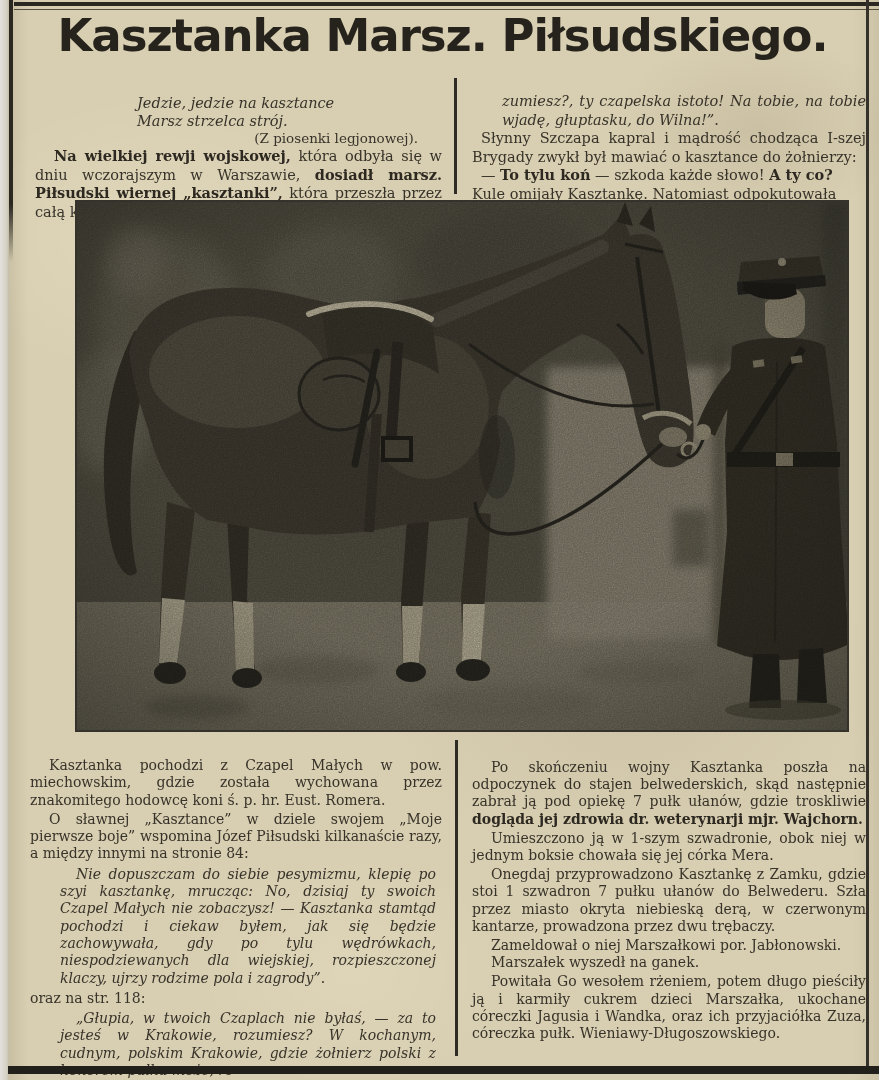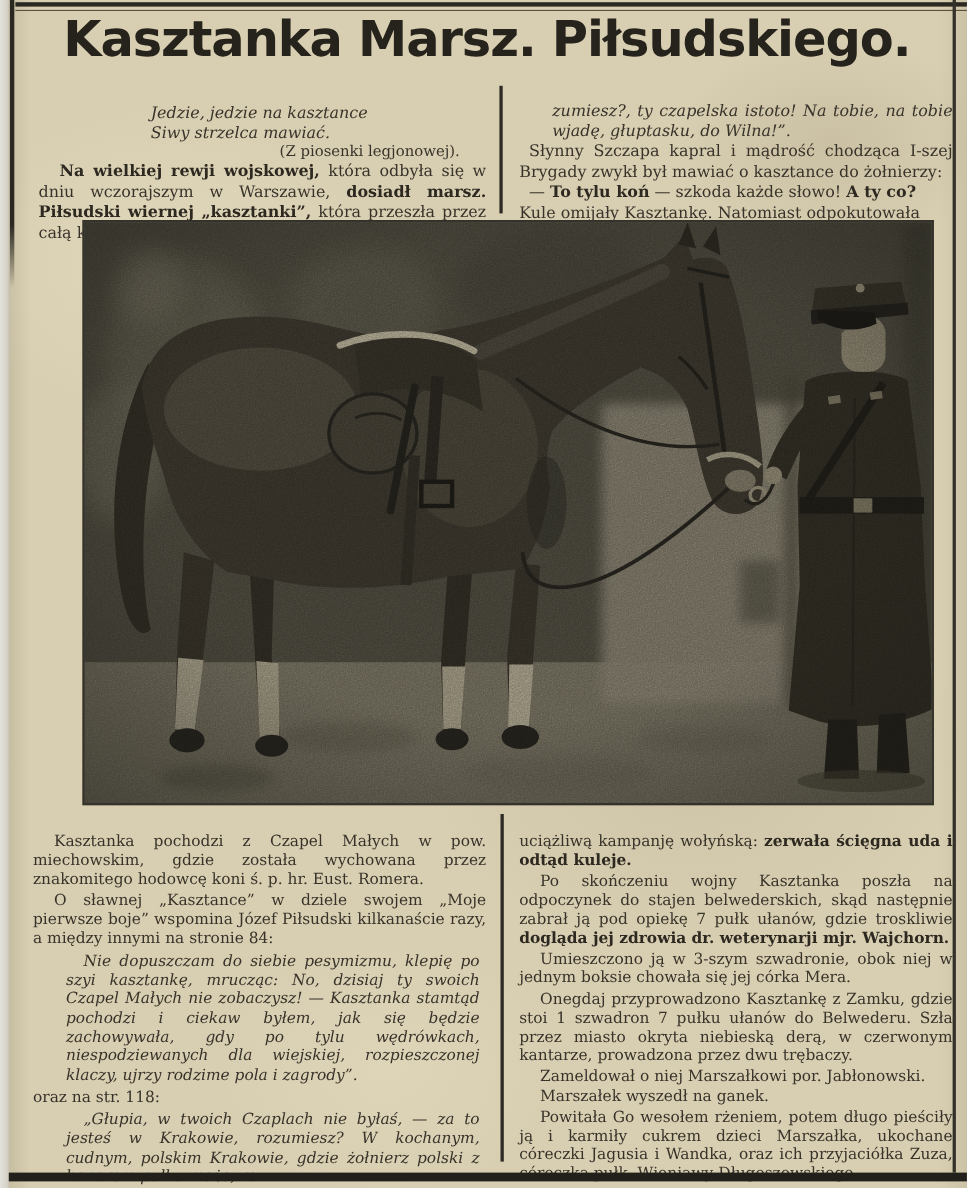--- a/index.html
+++ b/index.html
@@ -67,21 +67,21 @@
   <div class="rule-top-thick"></div>
   <div class="rule-top-thin"></div>
   <div class="rule-left"></div>
   <div class="rule-right"></div>
 
   <h1 class="headline">Kasztanka Marsz. Piłsudskiego.</h1>
 
   <div class="col tl">
     <div class="poem">
       <div>Jedzie, jedzie na kasztance</div>
-      <div>Siwy strzelca mawiać.</div>
+      <div>Marsz strzelca strój.</div>
     </div>
     <div class="poem-src">(Z piosenki legjonowej).</div>
     <p class="indent"><span class="b">Na wielkiej rewji wojskowej,</span><span> która odbyła się w dniu wczorajszym w Warszawie, </span><span class="b">dosiadł marsz. Piłsudski wiernej „kasztanki”,</span><span> która przeszła przez całą kampanję legjonową.</span></p>
   </div>
 
   <div class="vrule top"></div>
 
   <div class="col tr">
     <p class="quote-cont">zumiesz?, ty czapelska istoto! Na tobie, na tobie wjadę, głuptasku, do Wilna!”.</p>
     <p class="indent-sm">Słynny Szczapa kapral i mądrość chodząca I-szej Brygady zwykł był mawiać o kasztance do żołnierzy:</p>
@@ -218,23 +218,22 @@
     <p class="indent">Kasztanka pochodzi z Czapel Małych w pow. miechowskim, gdzie została wychowana przez znakomitego hodowcę koni ś. p. hr. Eust. Romera.</p>
     <p class="indent mt2">O sławnej „Kasztance” w dziele swojem „Moje pierwsze boje” wspomina Józef Piłsudski kilkanaście razy, a między innymi na stronie 84:</p>
     <p class="bq mt3">Nie dopuszczam do siebie pesymizmu, klepię po szyi kasztankę, mrucząc: No, dzisiaj ty swoich Czapel Małych nie zobaczysz! — Kasztanka stamtąd pochodzi i ciekaw byłem, jak się będzie zachowywała, gdy po tylu wędrówkach, niespodziewanych dla wiejskiej, rozpieszczonej klaczy, ujrzy rodzime pola i zagrody”.</p>
     <p class="mt3">oraz na str. 118:</p>
     <p class="bq mt3">„Głupia, w twoich Czaplach nie byłaś, — za to jesteś w Krakowie, rozumiesz? W kochanym, cudnym, polskim Krakowie, gdzie żołnierz polski z honorem pułku może, ro-</p>
   </div>
 
   <div class="vrule bottom"></div>
 
   <div class="col br">
-    <p><span>uciążliwą kampanję wołyńską: </span><span class="b">zerwała ścięgna uda i odtąd kuleje.</span></p>
     <p class="indent mt2"><span>Po skończeniu wojny Kasztanka poszła na odpoczynek do stajen belwederskich, skąd następnie zabrał ją pod opiekę 7 pułk ułanów, gdzie troskliwie </span><span class="b">dogląda jej zdrowia dr. weterynarji mjr. Wajchorn.</span></p>
-    <p class="indent mt2">Umieszczono ją w 3-szym szwadronie, obok niej w jednym boksie chowała się jej córka Mera.</p>
+    <p class="indent mt2">Umieszczono ją w 1-szym szwadronie, obok niej w jednym boksie chowała się jej córka Mera.</p>
     <p class="indent mt2">Onegdaj przyprowadzono Kasztankę z Zamku, gdzie stoi 1 szwadron 7 pułku ułanów do Belwederu. Szła przez miasto okryta niebieską derą, w czerwonym kantarze, prowadzona przez dwu trębaczy.</p>
     <p class="indent mt2">Zameldował o niej Marszałkowi por. Jabłonowski.</p>
     <p class="indent">Marszałek wyszedł na ganek.</p>
     <p class="indent mt2">Powitała Go wesołem rżeniem, potem długo pieściły ją i karmiły cukrem dzieci Marszałka, ukochane córeczki Jagusia i Wandka, oraz ich przyjaciółka Zuza, córeczka pułk. Wieniawy-Długoszowskiego.</p>
   </div>
 
   <div class="rule-bottom"></div>
 </div>
 
 </body></html>

